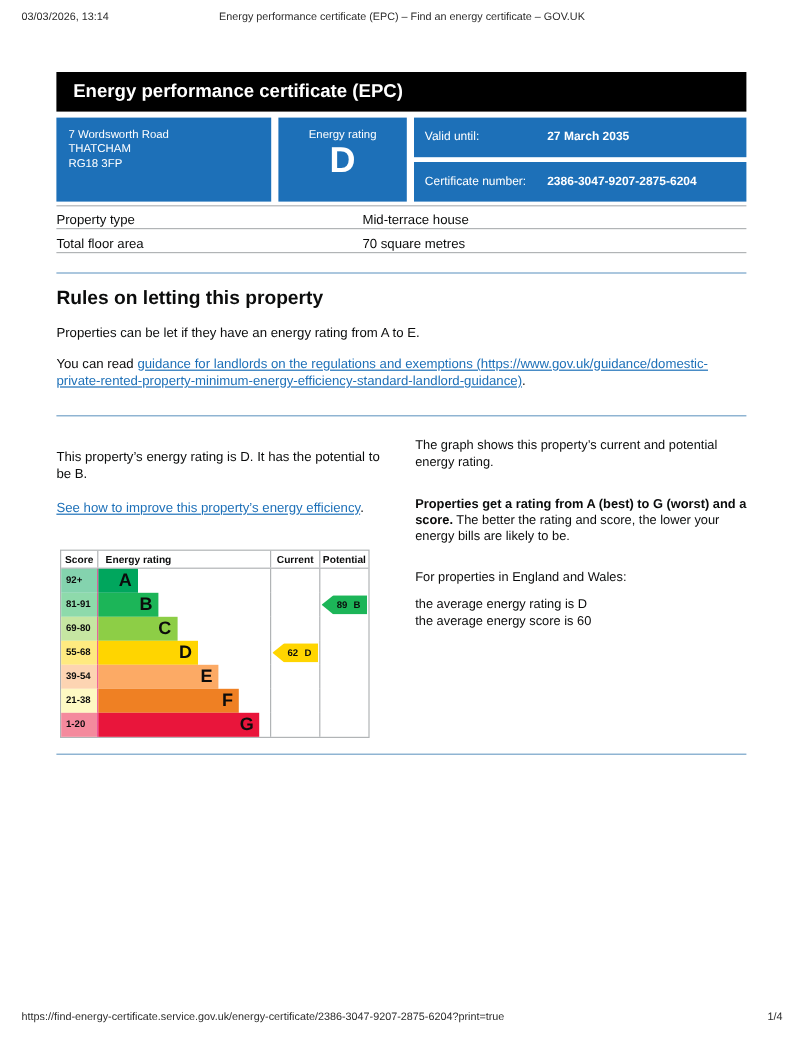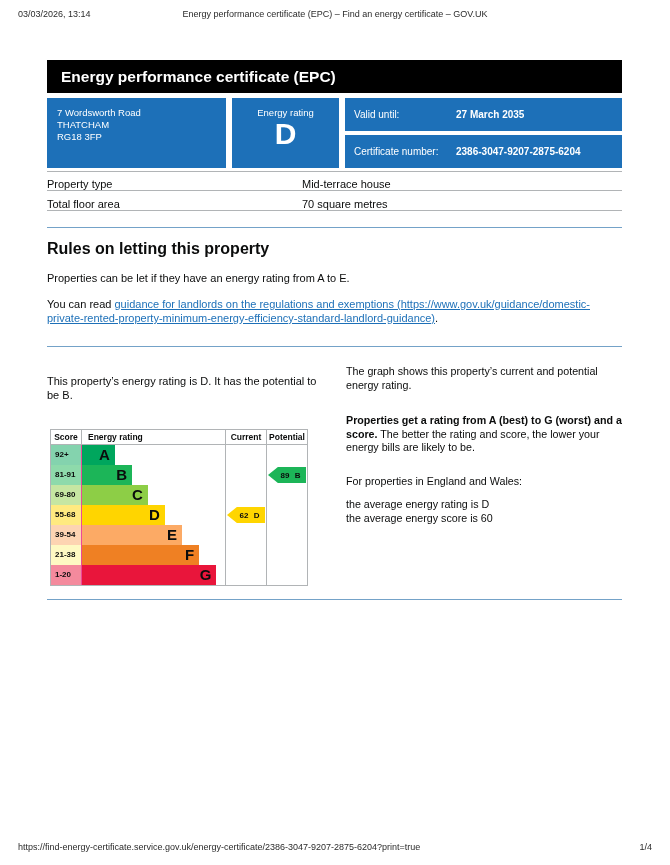--- a/index.html
+++ b/index.html
@@ -125,20 +125,21 @@
 
   <h2 class="rules-heading">Rules on letting this property</h2>
   <p class="p-rules1">Properties can be let if they have an energy rating from A to E.</p>
   <p class="p-rules2"><span>You can read </span><a class="lnk">guidance for landlords on the regulations and exemptions (https://www.gov.uk/guidance/domestic-private-rented-property-minimum-energy-efficiency-standard-landlord-guidance)</a><span>.</span></p>
 
   <hr class="section" id="hr2">
 
   <div class="columns">
     <div class="col-left">
       <p class="p-ratingtext">This property’s energy rating is D. It has the potential to be B.</p>
+      <p class="p-improve"><a class="lnk">See how to improve this property’s energy efficiency</a><span>.</span></p>
 
       <div class="chart">
         <div class="chart-header">
           <div class="ch-score">Score</div>
           <div class="ch-rating">Energy rating</div>
           <div class="ch-current">Current</div>
           <div class="ch-potential">Potential</div>
         </div>
         <div>
             <div class="band-row">

